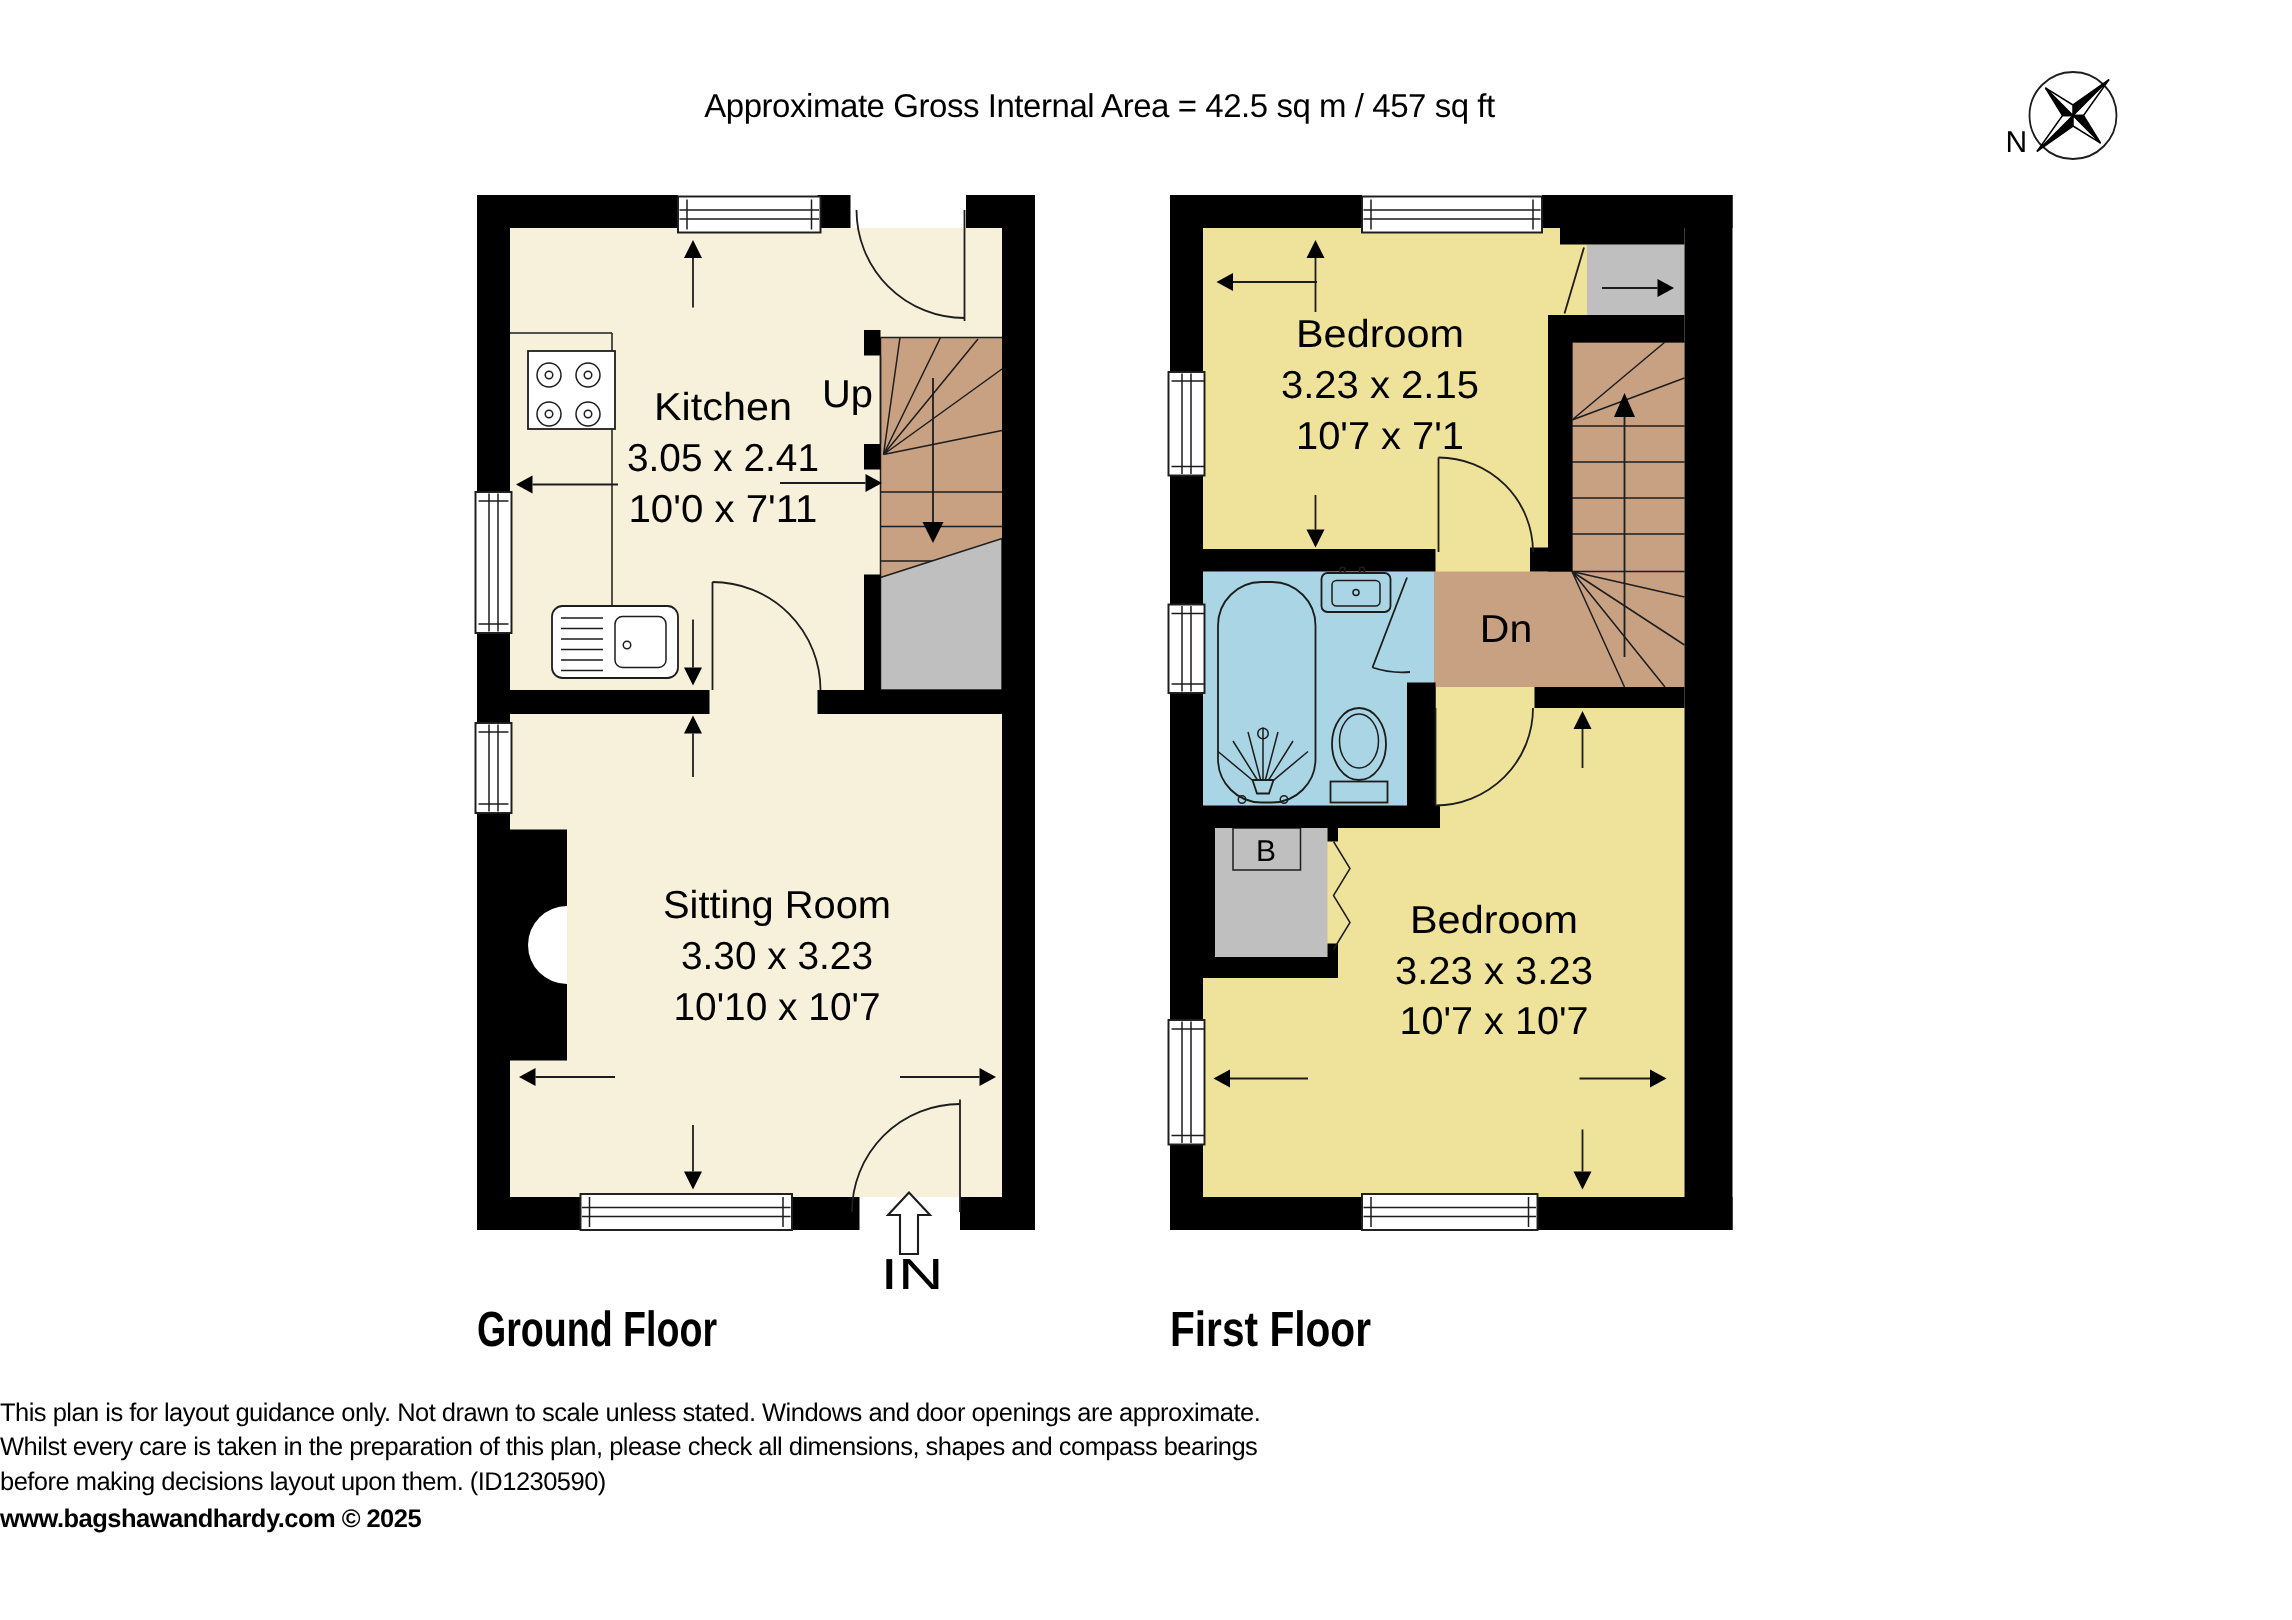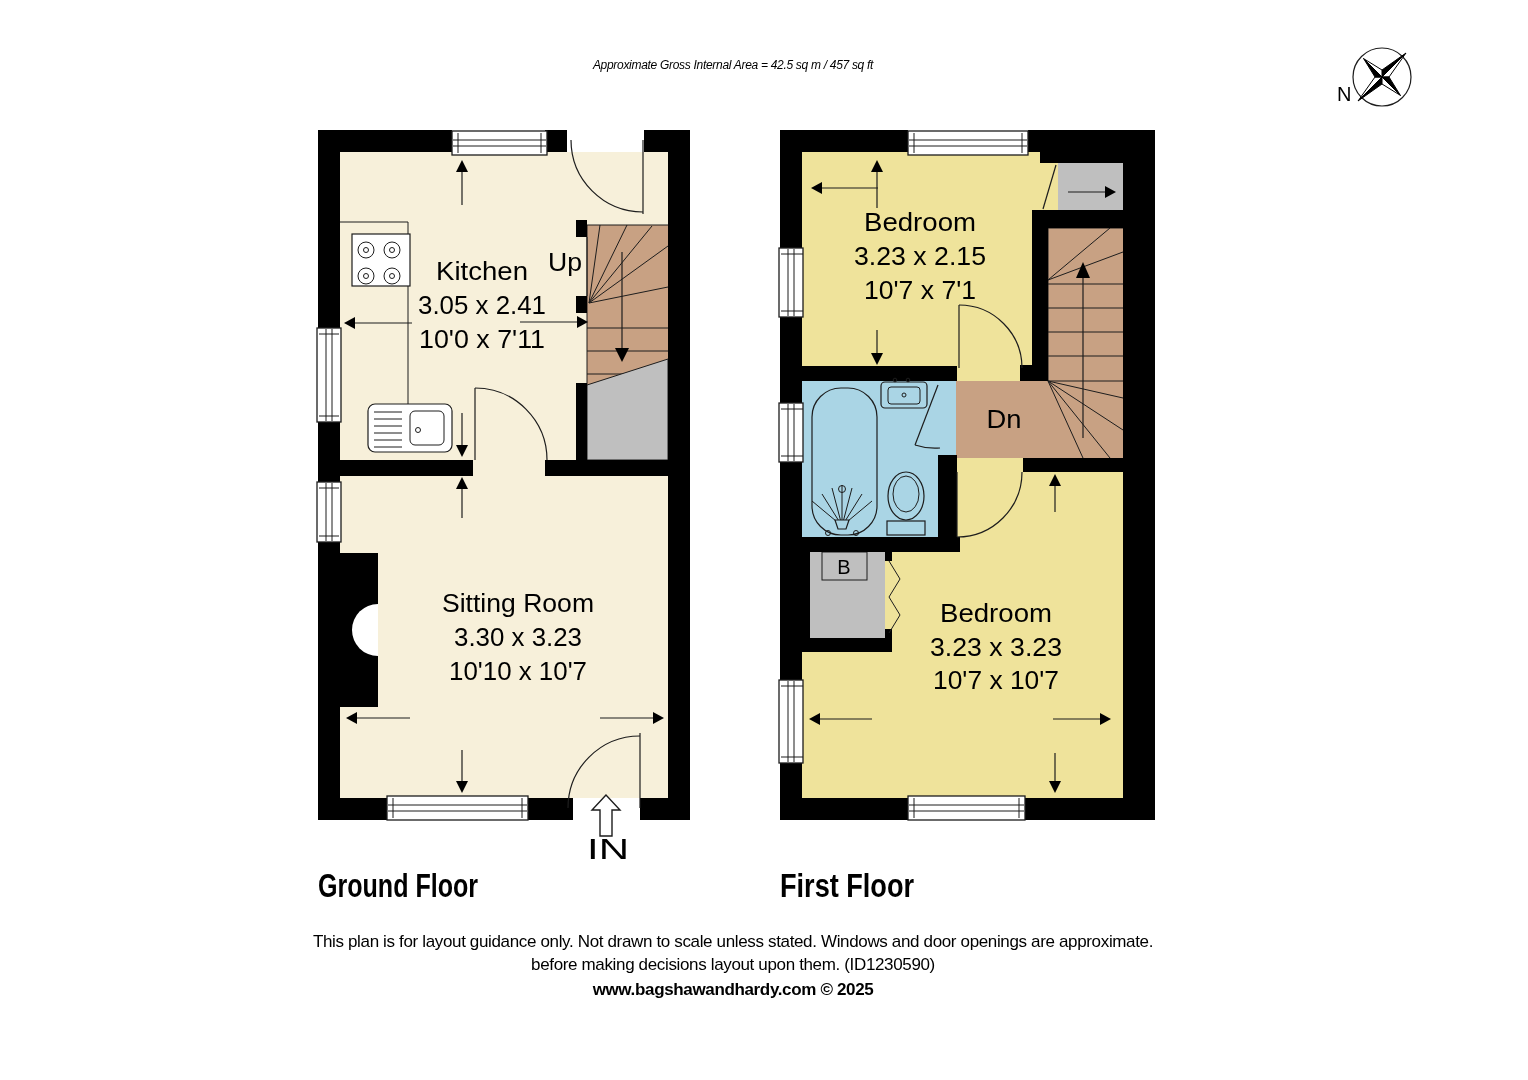--- a/index.html
+++ b/index.html
@@ -1,20 +1,20 @@
 <!DOCTYPE html>
 <html style="--c-cream: #f7f0da; --c-yellow: #efe39b; --c-tan: #c8a183; --c-blue: #aad5e5; --c-gray: #bfbfbf; --c-wall: #000000; --c-line: #1d1d1d;"><head>
 <meta charset="utf-8">
 <style>
   html,body{margin:0;padding:0;background:#fff;}
   body{width:1528px;height:1080px;position:relative;font-family:"Liberation Sans",sans-serif;color:#000;}
   .canvas{position:absolute;left:0;top:0;width:1528px;height:1080px;background:#fff;overflow:hidden;}
-  .hdr{position:absolute;left:0;top:58px;width:1466px;text-align:center;font-size:12px;letter-spacing:-0.3px;font-style:italic;}
+  .hdr{position:absolute;left:0;top:58px;width:1466px;text-align:center;font-size:22px;letter-spacing:-0.3px;}
   .plan{position:absolute;}
-  .footer{position:absolute;left:0;top:930px;width:1466px;text-align:center;font-size:17px;line-height:23px;letter-spacing:-0.35px;}
+  .footer{position:absolute;left:0;top:930px;width:1466px;text-align:left;font-size:17px;line-height:23px;letter-spacing:-0.35px;}
   .credit{margin-top:2px;font-weight:bold;}
   svg text{font-family:"Liberation Sans",sans-serif;fill:#000;}
   .t-room{font-size:26px;text-anchor:middle;}
   .t-stairs{font-size:26px;text-anchor:middle;}
   .t-small{font-size:20px;text-anchor:middle;}
   .t-in{font-size:29px;text-anchor:middle;}
   .t-title{font-size:33px;font-weight:bold;text-anchor:start;}
   .f-cream{fill:var(--c-cream);}
   .f-yellow{fill:var(--c-yellow);}
   .f-tan{fill:var(--c-tan);}
@@ -319,17 +319,18 @@
     <text x="996" y="622" class="t-room" textLength="112" lengthAdjust="spacingAndGlyphs">Bedroom</text>
     <text x="996" y="656" class="t-room" textLength="132" lengthAdjust="spacingAndGlyphs">3.23 x 3.23</text>
     <text x="996" y="689" class="t-room" textLength="126" lengthAdjust="spacingAndGlyphs">10'7 x 10'7</text>
     <text x="1004" y="428" class="t-stairs" textLength="35" lengthAdjust="spacingAndGlyphs">Dn</text>
     <text x="844" y="574" class="t-small">B</text>
     <text x="780" y="897" class="t-title" textLength="134" lengthAdjust="spacingAndGlyphs">First Floor</text>
   </svg>
 
   <div class="footer">
     <div>This plan is for layout guidance only. Not drawn to scale unless stated. Windows and door openings are approximate.</div>
+    <div>Whilst every care is taken in the preparation of this plan, please check all dimensions, shapes and compass bearings</div>
     <div>before making decisions layout upon them. (ID1230590)</div>
     <div class="credit">www.bagshawandhardy.com © 2025</div>
   </div>
 
 </div>
 
 </body></html>

